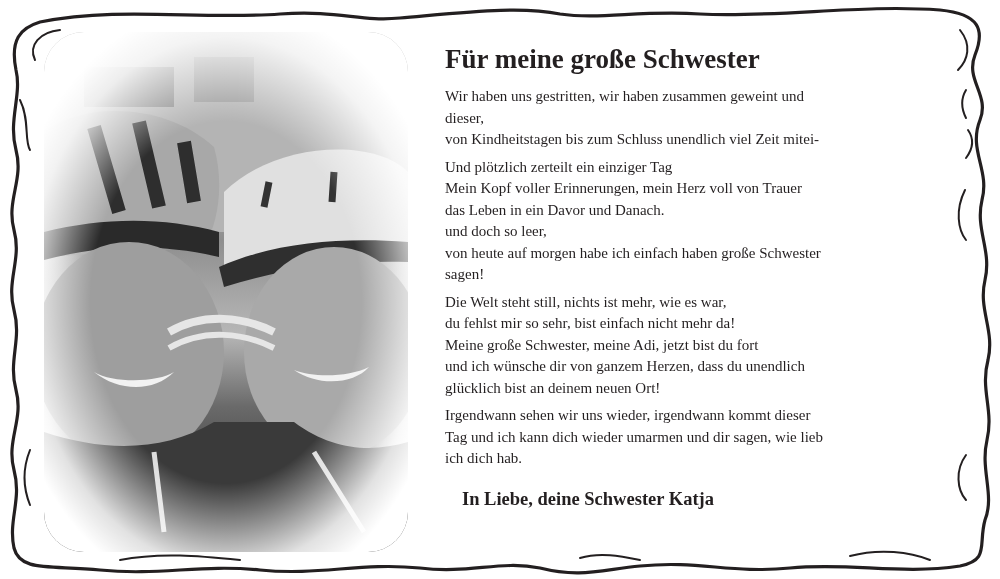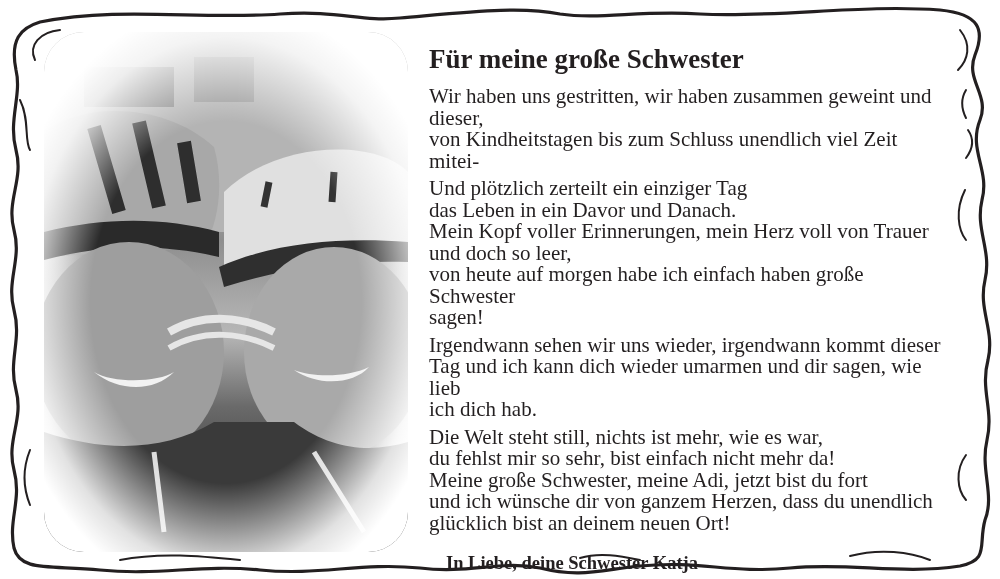--- a/index.html
+++ b/index.html
@@ -7,23 +7,23 @@
          font-family: "Liberation Serif", "DejaVu Serif", serif; color: #231f20; }
   .frame { position: absolute; left: 0; top: 0; width: 1000px; height: 579px; }
   .photo { position: absolute; left: 44px; top: 32px; width: 364px; height: 520px;
            border-radius: 40px; overflow: hidden;
            background:
              radial-gradient(ellipse at 50% 55%, rgba(255,255,255,0) 55%, rgba(255,255,255,0.95) 78%, #fff 86%),
              linear-gradient(180deg, #d9d9d9 0%, #bdbdbd 22%, #8e8e8e 40%, #b7b7b7 58%, #6a6a6a 72%, #3f3f3f 88%, #cfcfcf 100%); }
   .photo svg { position: absolute; left: 0; top: 0; }
   .photo .vignette { position: absolute; inset: 0;
            background: radial-gradient(ellipse 62% 58% at 50% 52%, rgba(255,255,255,0) 60%, rgba(255,255,255,0.85) 88%, #fff 100%); }
-  .text { position: absolute; left: 429px; top: 42px; width: 520px; }
+  .text { position: absolute; left: 445px; top: 42px; width: 520px; }
   .title { font-weight: bold; font-size: 27px; line-height: 34px; margin: 0 0 10px 0; color: #231f20; }
-  .stanza { font-size: 21px; line-height: 21.5px; margin: 0 0 6px 0; }
+  .stanza { font-size: 15px; line-height: 21.5px; margin: 0 0 6px 0; }
   .stanza span { display: block; }
   .sign { font-weight: bold; font-size: 18.5px; line-height: 22px; margin-top: 18px; margin-left: 17px; }
 </style>
 </head>
 <body>
 
 <svg class="frame" viewBox="0 0 1000 579" width="1000" height="579">
   <g fill="none" stroke="#231f20" stroke-linecap="round">
     <path stroke-width="3.2" d="M40,22 C120,6 200,20 280,14 C340,10 360,22 400,18 C470,12 520,6 560,14 C600,20 640,10 700,14 C780,18 860,4 940,10 C980,14 985,30 975,55 C965,80 990,95 980,120 C968,150 990,170 982,200 C975,230 992,250 985,280 C978,310 995,330 988,360 C980,390 994,410 987,440 C980,470 995,495 985,520 C978,545 990,560 960,566 C900,575 850,562 790,568 C730,574 700,560 640,566 C600,570 580,578 540,568 C500,560 470,574 420,568 C360,562 320,576 260,570 C200,564 160,576 100,570 C50,565 20,572 14,548 C8,520 22,500 14,470 C6,440 24,420 16,390 C8,360 22,340 14,310 C6,280 22,260 14,230 C6,200 24,180 16,150 C8,120 22,95 16,70 C10,40 20,28 40,22 Z"></path>
     <path stroke-width="2" d="M35,60 C28,45 40,32 60,30"></path>
@@ -72,35 +72,35 @@
   <h1 class="title">Für meine große Schwester</h1>
 
   <p class="stanza">
     <span>Wir haben uns gestritten, wir haben zusammen geweint und</span>
     <span>dieser,</span>
     <span>von Kindheitstagen bis zum Schluss unendlich viel Zeit mitei-</span>
   </p>
 
   <p class="stanza">
     <span>Und plötzlich zerteilt ein einziger Tag</span>
+    <span>Mein Kopf voller Erinnerungen, mein Herz voll von Trauer</span>
     <span>das Leben in ein Davor und Danach.</span>
-    <span>Mein Kopf voller Erinnerungen, mein Herz voll von Trauer</span>
     <span>und doch so leer,</span>
     <span>von heute auf morgen habe ich einfach haben große Schwester</span>
     <span>sagen!</span>
-  </p>
-
-  <p class="stanza">
-    <span>Irgendwann sehen wir uns wieder, irgendwann kommt dieser</span>
-    <span>Tag und ich kann dich wieder umarmen und dir sagen, wie lieb</span>
-    <span>ich dich hab.</span>
   </p>
 
   <p class="stanza">
     <span>Die Welt steht still, nichts ist mehr, wie es war,</span>
     <span>du fehlst mir so sehr, bist einfach nicht mehr da!</span>
     <span>Meine große Schwester, meine Adi, jetzt bist du fort</span>
     <span>und ich wünsche dir von ganzem Herzen, dass du unendlich</span>
     <span>glücklich bist an deinem neuen Ort!</span>
   </p>
 
+  <p class="stanza">
+    <span>Irgendwann sehen wir uns wieder, irgendwann kommt dieser</span>
+    <span>Tag und ich kann dich wieder umarmen und dir sagen, wie lieb</span>
+    <span>ich dich hab.</span>
+  </p>
+
   <div class="sign">In Liebe, deine Schwester Katja</div>
 </div>
 
 </body></html>

